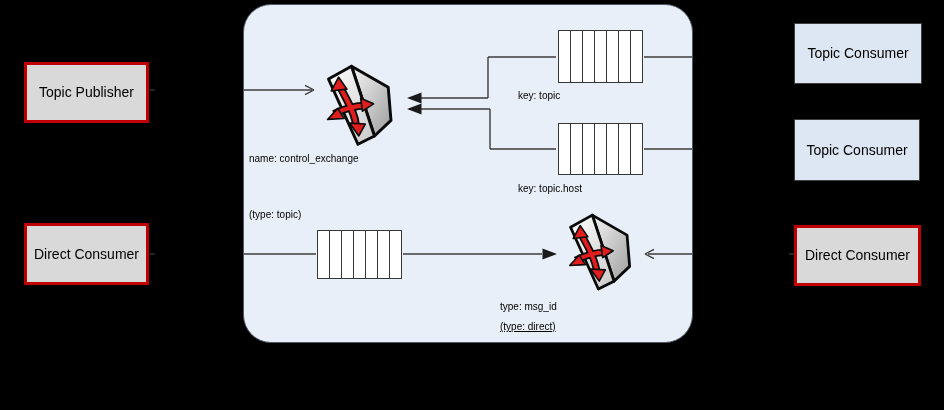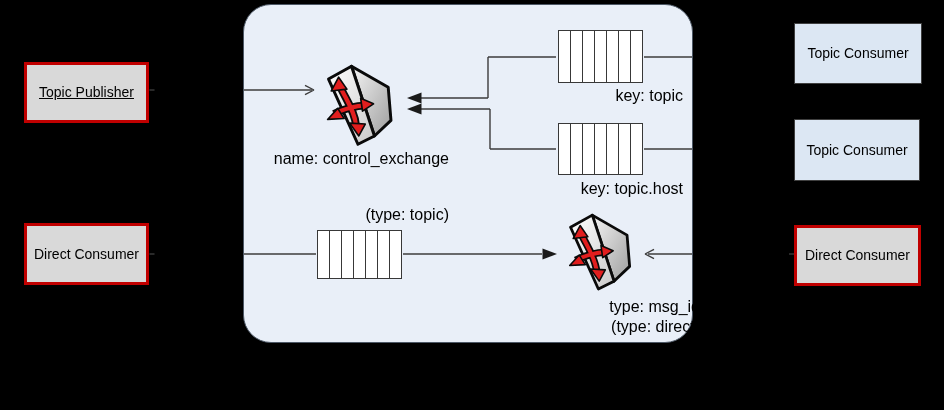--- a/index.html
+++ b/index.html
@@ -19,21 +19,21 @@
   }
   .node-red{background:#d9d9d9;border:3px solid #c00000;}
   .node-blue{background:#dce7f3;border:1.4px solid #3f3f3f;}
   .queue-body{
     position:absolute;display:flex;background:#ffffff;
     border:1.5px solid #383838;box-sizing:border-box;
   }
   .queue-cell{flex:1;border-right:1.5px solid #383838;}
   .queue-cell:last-child{border-right:none;}
   .diagram-label{
-    position:absolute;text-align:right;font-size:16px;line-height:20px;color:#000;
+    position:absolute;text-align:left;font-size:10px;line-height:20px;color:#000;
   }
   .ex-icon{position:absolute;}
   svg.overlay{position:absolute;left:0;top:0;pointer-events:none;}
 </style>
 </head>
 <body>
 
 <div class="canvas">
 
   <svg width="0" height="0" style="position:absolute">
@@ -100,41 +100,41 @@
       </g>
 
       <g>
         <path d="M692,254 H648"></path>
         <path d="M645,254 L654,249.3 M645,254 L654,258.7"></path>
         <path d="M789,254 h5"></path>
       </g>
     </g>
   </svg>
 
-  <div class="node-box node-red" style="left:24px;top:62px;width:125px;height:61px;text-decoration:underline;">Topic Publisher</div>
+  <div class="node-box node-red" style="left:24px;top:62px;width:125px;height:61px;">Topic Publisher</div>
 
   <div class="node-box node-red" style="left:24px;top:223px;width:125px;height:62px;">Direct Consumer</div>
 
   <div class="node-box node-blue" style="left:794px;top:23px;width:128px;height:61px;">Topic Consumer</div>
 
   <div class="node-box node-blue" style="left:794px;top:119px;width:126px;height:62px;">Topic Consumer</div>
 
   <div class="node-box node-red" style="left:794px;top:225px;width:127px;height:61px;">Direct Consumer</div>
 
   <svg class="ex-icon" style="left:318px;top:57px;" width="78" height="90" viewBox="0 0 84 98">
     <use href="#exchange-icon"></use>
   </svg>
   <div class="diagram-label" style="left:249px;top:149px;width:200px;">name: control_exchange</div>
   <div class="diagram-label" style="left:249px;top:169px;width:200px;margin-top:36px;">(type: topic)</div>
 
   <svg class="ex-icon" style="left:561px;top:204px;" width="73" height="90" viewBox="0 0 84 98">
     <use href="#exchange-icon"></use>
   </svg>
   <div class="diagram-label" style="left:500px;top:297px;width:200px;">type: msg_id</div>
-  <div class="diagram-label" style="left:500px;top:317px;width:200px;">(type: direct)</div>
+  <div class="diagram-label" style="left:500px;top:317px;width:200px;text-decoration:underline;">(type: direct)</div>
 
   <div class="queue-body" style="left:558px;top:30px;width:85px;height:53px;">
       <div class="queue-cell"></div>
       <div class="queue-cell"></div>
       <div class="queue-cell"></div>
       <div class="queue-cell"></div>
       <div class="queue-cell"></div>
       <div class="queue-cell"></div>
       <div class="queue-cell"></div>
     </div>

